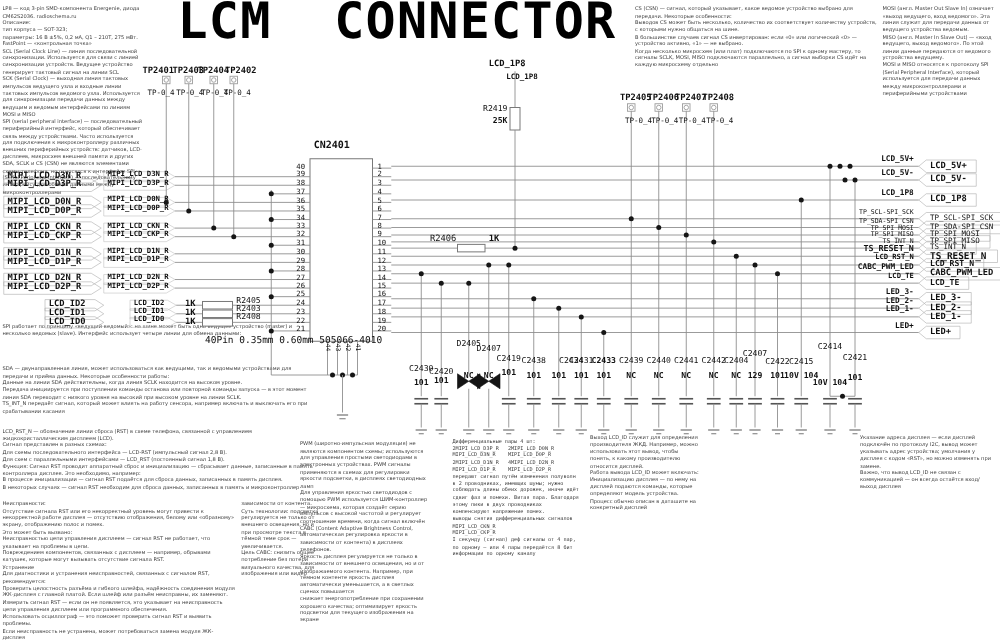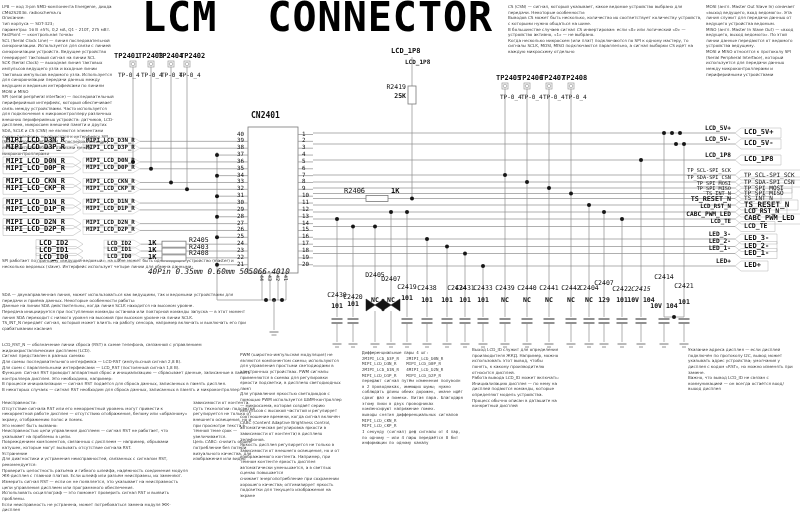--- a/index.html
+++ b/index.html
@@ -510,43 +510,43 @@
       <div class="lbl" style="left: 391px; top: 276px; font-size: 6.5px; transform: translateX(-50%);">D2407</div>
       <div class="lbl" style="left: 391px; top: 297px; font-size: 6.5px; font-weight: bold; transform: translateX(-50%);">NC</div>
       <div class="lbl" style="left: 407px; top: 284px; font-size: 6.5px; transform: translateX(-50%);">C2419</div>
       <div class="lbl" style="left: 407px; top: 295px; font-size: 6.5px; font-weight: bold; transform: translateX(-50%);">101</div>
       <div class="lbl" style="left: 427px; top: 285px; font-size: 6.5px; transform: translateX(-50%);">C2438</div>
       <div class="lbl" style="left: 427px; top: 297px; font-size: 6.5px; font-weight: bold; transform: translateX(-50%);">101</div>
       <div class="lbl" style="left: 457px; top: 285px; font-size: 6.5px; transform: translateX(-50%);">C2434</div>
       <div class="lbl" style="left: 447px; top: 297px; font-size: 6.5px; font-weight: bold; transform: translateX(-50%);">101</div>
       <div class="lbl" style="left: 465px; top: 285px; font-size: 6.5px; transform: translateX(-50%);">C2431</div>
       <div class="lbl" style="left: 465px; top: 297px; font-size: 6.5px; font-weight: bold; transform: translateX(-50%);">101</div>
-      <div class="lbl" style="left: 483px; top: 285px; font-size: 6.5px; transform: translateX(-50%);">C2433</div>
+      <div class="lbl" style="left: 483px; top: 285px; font-size: 6.5px; transform: translateX(-50%); font-weight: bold;">C2433</div>
       <div class="lbl" style="left: 483px; top: 297px; font-size: 6.5px; font-weight: bold; transform: translateX(-50%);">101</div>
       <div class="lbl" style="left: 505px; top: 285px; font-size: 6.5px; transform: translateX(-50%);">C2439</div>
       <div class="lbl" style="left: 505px; top: 297px; font-size: 6.5px; font-weight: bold; transform: translateX(-50%);">NC</div>
       <div class="lbl" style="left: 527px; top: 285px; font-size: 6.5px; transform: translateX(-50%);">C2440</div>
       <div class="lbl" style="left: 527px; top: 297px; font-size: 6.5px; font-weight: bold; transform: translateX(-50%);">NC</div>
       <div class="lbl" style="left: 549px; top: 285px; font-size: 6.5px; transform: translateX(-50%);">C2441</div>
       <div class="lbl" style="left: 549px; top: 297px; font-size: 6.5px; font-weight: bold; transform: translateX(-50%);">NC</div>
       <div class="lbl" style="left: 571px; top: 285px; font-size: 6.5px; transform: translateX(-50%);">C2442</div>
       <div class="lbl" style="left: 571px; top: 297px; font-size: 6.5px; font-weight: bold; transform: translateX(-50%);">NC</div>
       <div class="lbl" style="left: 589px; top: 285px; font-size: 6.5px; transform: translateX(-50%);">C2404</div>
       <div class="lbl" style="left: 589px; top: 297px; font-size: 6.5px; font-weight: bold; transform: translateX(-50%);">NC</div>
       <div class="lbl" style="left: 604px; top: 280px; font-size: 6.5px; transform: translateX(-50%);">C2407</div>
       <div class="lbl" style="left: 604px; top: 297px; font-size: 6.5px; font-weight: bold; transform: translateX(-50%);">129</div>
       <div class="lbl" style="left: 622px; top: 286px; font-size: 6.5px; transform: translateX(-50%);">C2422</div>
       <div class="lbl" style="left: 622px; top: 297px; font-size: 6.5px; font-weight: bold; transform: translateX(-50%);">101</div>
-      <div class="lbl" style="left: 641px; top: 286px; font-size: 6.5px; transform: translateX(-50%); font-style: italic;">C2415</div>
+      <div class="lbl" style="left: 641px; top: 286px; font-size: 6.5px; transform: translateX(-50%);">C2415</div>
       <div class="lbl" style="left: 641px; top: 297px; font-size: 6.5px; font-weight: bold; transform: translateX(-50%);">10V 104</div>
       <div class="lbl" style="left: 664px; top: 274px; font-size: 6.5px; transform: translateX(-50%);">C2414</div>
       <div class="lbl" style="left: 664px; top: 303px; font-size: 6.5px; font-weight: bold; transform: translateX(-50%);">10V 104</div>
       <div class="lbl" style="left: 684px; top: 283px; font-size: 6.5px; transform: translateX(-50%);">C2421</div>
       <div class="lbl" style="left: 684px; top: 299px; font-size: 6.5px; font-weight: bold; transform: translateX(-50%);">101</div>
       <div class="lbl" style="left: 263.5px; top: 275px; font-size: 5px; transform: rotate(90deg); transform-origin: left top;">44</div>
       <div class="lbl" style="left: 271.5px; top: 275px; font-size: 5px; transform: rotate(90deg); transform-origin: left top;">43</div>
       <div class="lbl" style="left: 279.5px; top: 275px; font-size: 5px; transform: rotate(90deg); transform-origin: left top;">42</div>
       <div class="lbl" style="left: 287.5px; top: 275px; font-size: 5px; transform: rotate(90deg); transform-origin: left top;">41</div>
     </div>
 
   <div class="lbl" style="left:251px;top:112px;font-size:8px;font-weight:bold;">CN2401</div>
-  <div class="lbl" style="left:148px;top:268px;font-size:7.6px;font-style:italic;">40Pin 0.35mm 0.60mm 505066-4010</div>
+  <div class="lbl" style="left:164px;top:268px;font-size:7.6px;">40Pin 0.35mm 0.60mm 505066-4010</div>
 </div>
 
 </body></html>

